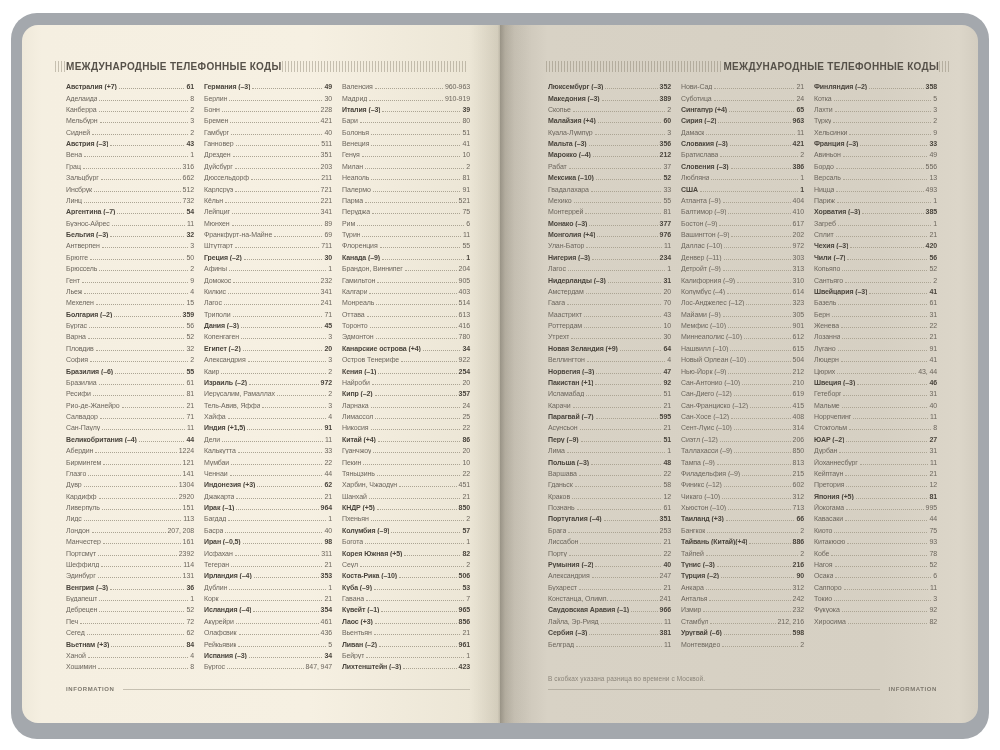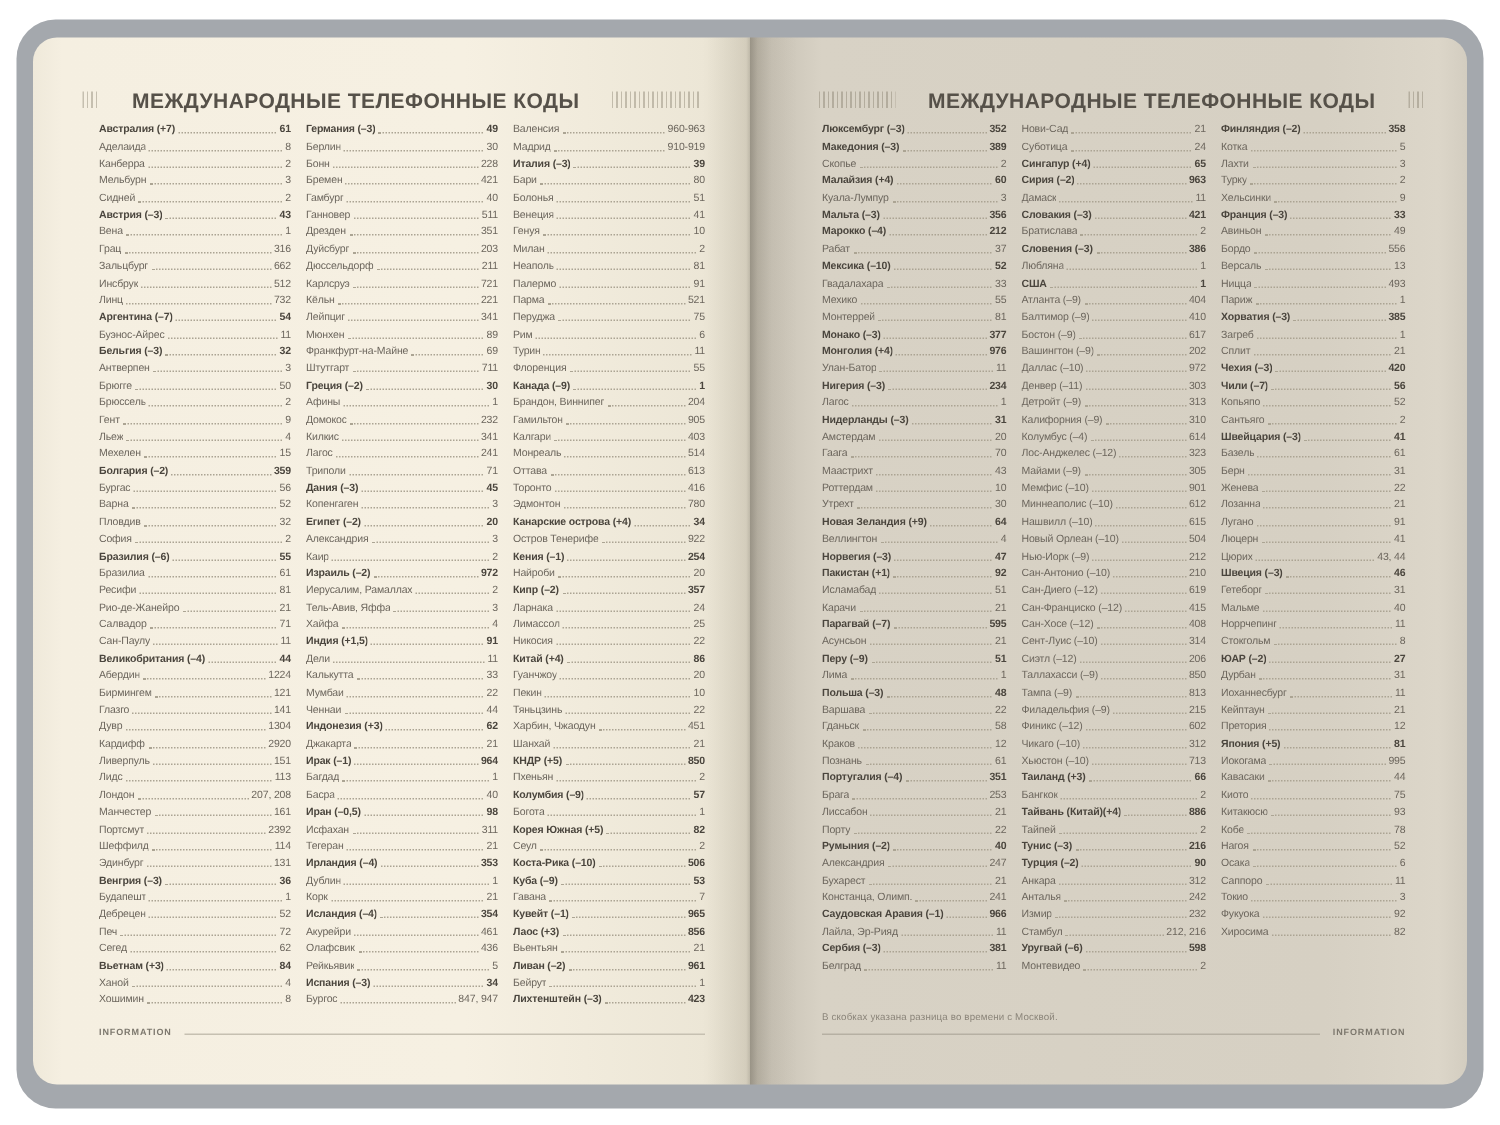--- a/index.html
+++ b/index.html
@@ -11,21 +11,21 @@
   .page-left{background:linear-gradient(90deg,#efe9da 0%,#f5efe1 4%,#f6f0e2 60%,#ece6d6 94%,#ddd7c6 100%);
     border-radius:16px 0 0 16px;}
   .page-right{background:linear-gradient(90deg,#b0aa9c 0%,#c9c3b6 3%,#d8d2c5 10%,#d6d0c3 80%,#dcd6c9 96%,#d3cdc0 100%);
     border-radius:0 16px 16px 0;}
   .header-band{position:absolute;top:35px;height:13px;display:flex;align-items:center;}
   .page-left .header-band{left:33px;right:32px;}
   .page-right .header-band{left:46px;right:28px;}
   .hatch{height:11px;background:repeating-linear-gradient(90deg,rgba(120,112,94,.38) 0 1px,rgba(0,0,0,0) 1px 3px);}
   .hatch.small{width:11px;}
   .hatch.grow{flex:1;}
-  .band-title{font-size:14px;font-weight:bold;color:#565149;letter-spacing:.3px;white-space:nowrap;margin:0 22px;}
+  .band-title{font-size:10px;font-weight:bold;color:#565149;letter-spacing:.3px;white-space:nowrap;margin:0 0;}
   .cols{position:absolute;top:56px;display:flex;gap:10px;}
   .page-left .cols{left:44px;right:30px;}
   .page-right .cols{left:48px;right:41px;}
   .col{flex:1;min-width:0;}
   .row{display:flex;align-items:center;height:11.38px;font-size:7px;letter-spacing:-.1px;color:#6c665d;}
   .row .nm{white-space:nowrap;overflow:hidden;}
   .row .leader{flex:1;min-width:3px;align-self:flex-end;margin:0 2px 3.2px 2px;border-bottom:1px dotted #aba493;height:0;}
   .row .cd{white-space:nowrap;}
   .row.b{font-weight:bold;color:#4a453d;}
   .footer{position:absolute;top:661px;display:flex;align-items:center;}

